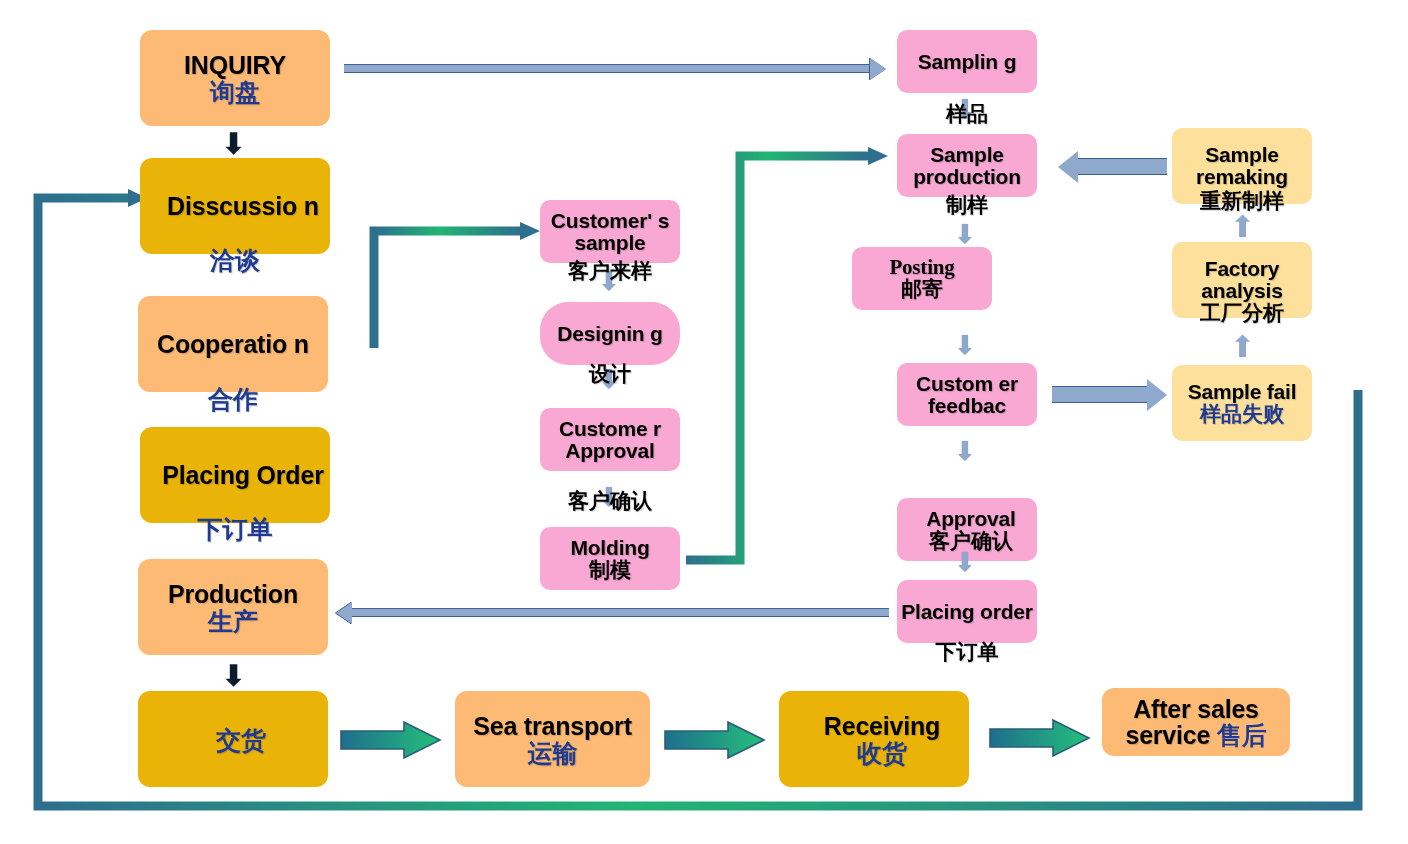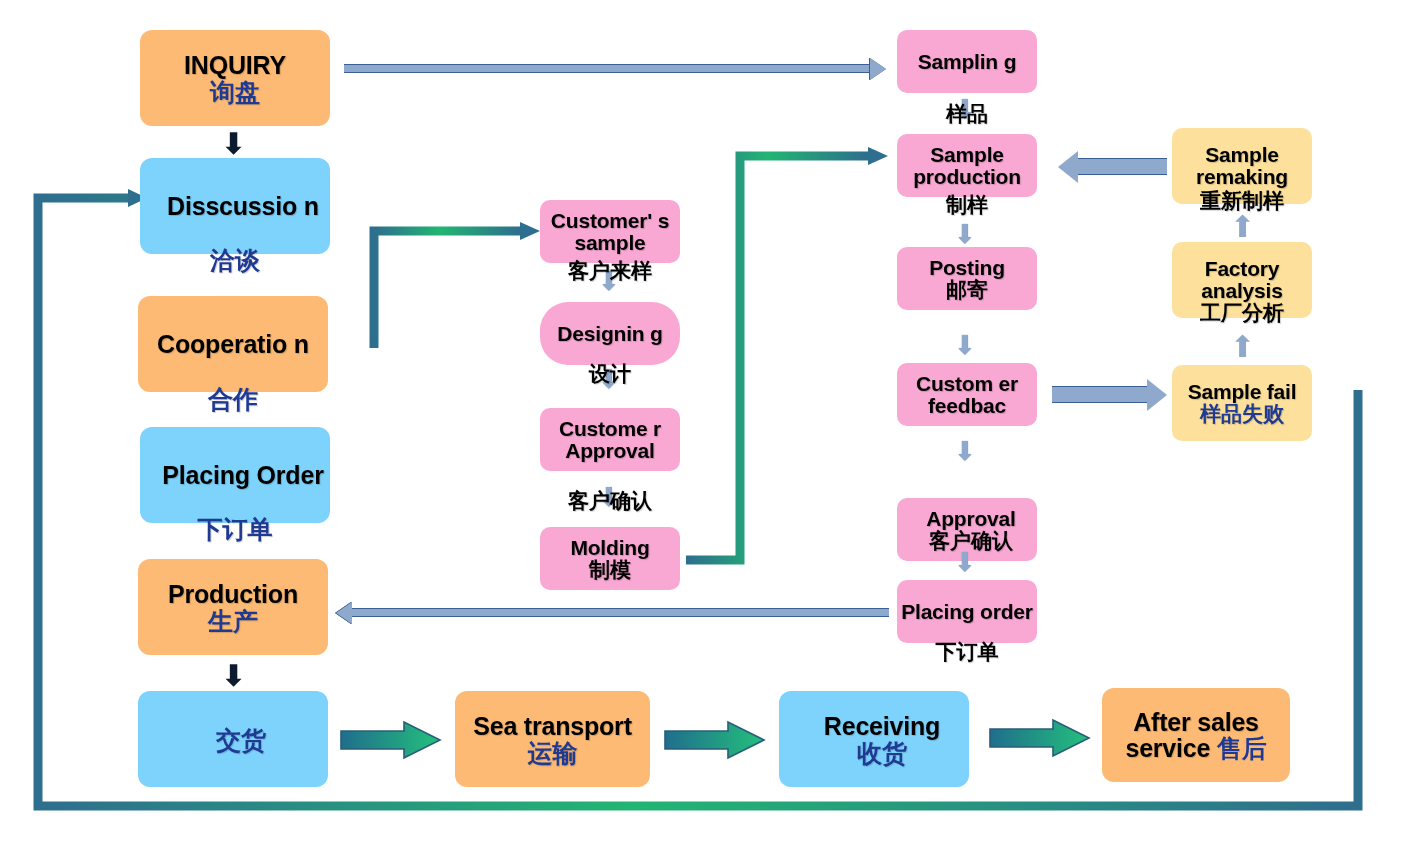--- a/index.html
+++ b/index.html
@@ -37,21 +37,21 @@
   .node .cn{
     color:#1F3A93;
     font-weight:bold;
     text-shadow:1px 1px 1px rgba(0,0,0,0.16);
     white-space:nowrap;
   }
   .node.gray .cn{color:#000000;}
 
   
   .green{background:#fdba74;}
-  .blue{background:#7dd3fc;padding-left:16px;}
+  .blue{background:#eab308;padding-left:16px;}
   .gray{background:#f9a8d4;}
   .yellow{background:#FCE09B;}
 
   
   .big{width:190px;height:96px;}
   .big .en{font-size:25px;}
   .big .cn{font-size:25px;margin-top:1px;}
 
   
   .small{width:140px;height:63px;border-radius:10px;}
@@ -261,21 +261,21 @@
   <div class="vdown" style="left:954px;top:96px;">⬇</div>
 
   <div class="node gray small" style="left:897px;top:134px;">
     <span class="en">Sample production</span>
   </div>
   <div class="spill k" style="left:897px;top:194px;width:140px;font-size:21px;">
     <span class="cn">制样</span>
   </div>
   <div class="vdown" style="left:954px;top:221px;">⬇</div>
 
-  <div class="node gray small" style="left:897px;top:247px;">
+  <div class="node gray small" style="left:852px;top:247px;font-family:Liberation Serif, serif;">
     <span class="en">Posting</span>
     <span class="cn">邮寄</span>
   </div>
   <div class="vdown" style="left:954px;top:332px;">⬇</div>
 
   <div class="node gray small" style="left:897px;top:363px;">
     <span class="en">Custom er feedbac</span>
   </div>
   <div class="vdown" style="left:954px;top:438px;">⬇</div>
 
@@ -320,21 +320,21 @@
   <div class="node green big bot" style="left:455px;top:691px;width:195px;">
     <span class="en">Sea transport</span>
     <span class="cn">运输</span>
   </div>
 
   <div class="node blue big bot" style="left:779px;top:691px;width:190px;">
     <span class="en">Receiving</span>
     <span class="cn">收货</span>
   </div>
 
-  <div class="node green big bot" style="left:1102px;top:688px;width:188px;height:94px;">
+  <div class="node green big bot" style="left:1102px;top:688px;width:188px;height:68px;">
     <span class="en" style="padding:0 6px;">
       <span>After sales service</span>
       <span class="cn" style="text-shadow:none;">售后</span>
     </span>
   </div>
 
   <div class="hline" style="left:344px;top:64px;width:528px;"></div>
   <div class="ahead right" style="left:870px;top:58px;"></div>
 
   <div class="hline" style="left:352px;top:608px;width:537px;"></div>

